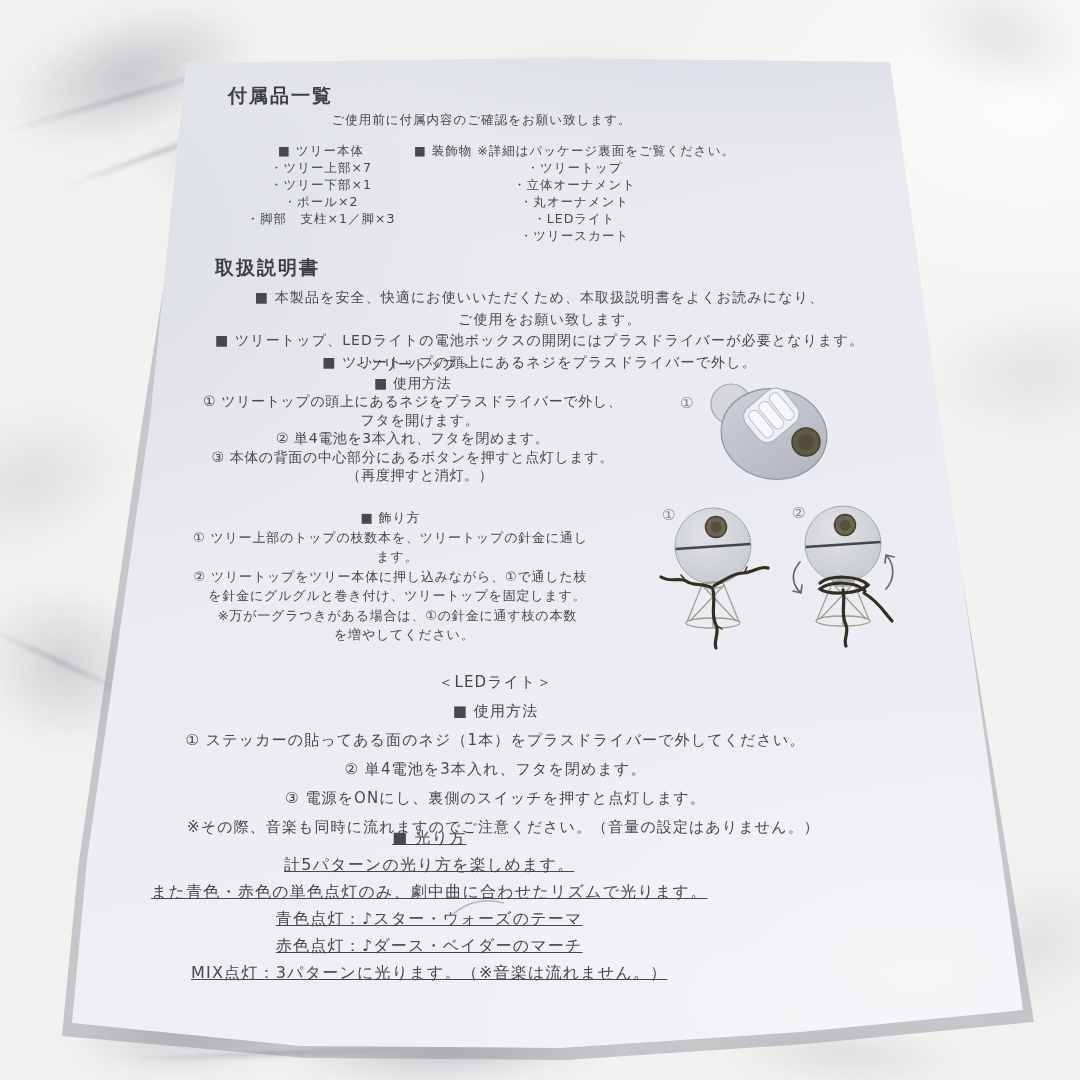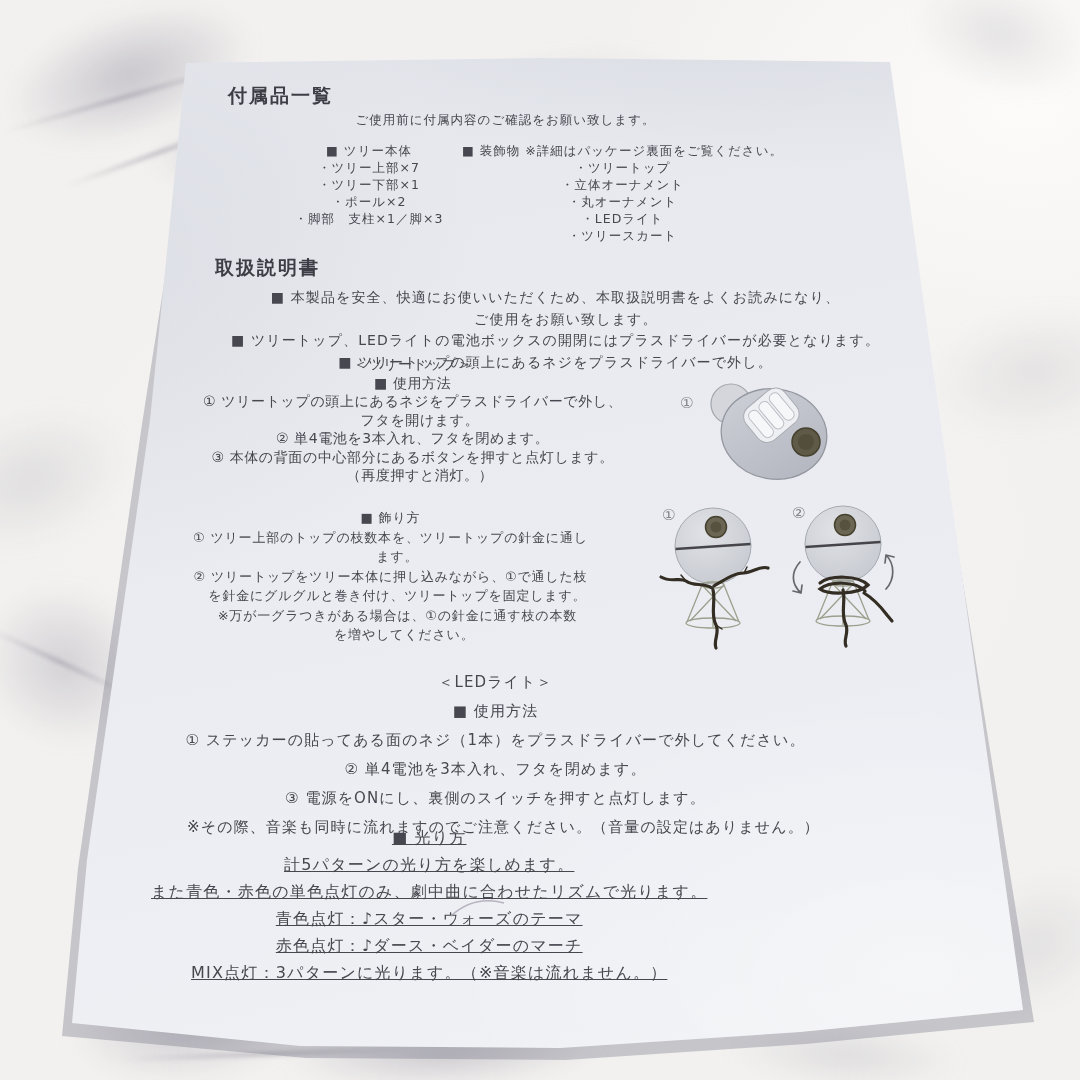--- a/index.html
+++ b/index.html
@@ -54,24 +54,24 @@
       radial-gradient(900px 260px at 70% 0%, rgba(148,153,170,.16), rgba(148,153,170,0) 65%),
       radial-gradient(600px 500px at 8% 25%, rgba(140,145,162,.12), rgba(140,145,162,0) 65%),
       radial-gradient(700px 400px at 85% 90%, rgba(255,255,255,.35), rgba(255,255,255,0) 70%);}
 
   
   .sec{position:absolute;color:#47474f;}
   .line{white-space:pre;text-align:center;}
   .h1{font-weight:bold;color:#3d3d45;font-size:19px;line-height:23px;letter-spacing:2px;}
   .s1{left:228px;top:84px;font-size:12.5px;line-height:17px;letter-spacing:1px;}
   .s1 .sub{margin-top:4px;}
-  .s1 .cols{display:flex;margin-top:14px;margin-left:48px;}
+  .s1 .cols{display:flex;margin-top:14px;}
   .s1 .colL{width:186px;}
   .s2{left:215px;top:256px;font-size:14px;line-height:21.5px;letter-spacing:1.1px;}
-  .s2 .notes{margin-top:8px;margin-left:16px;}
+  .s2 .notes{margin-top:8px;}
   .s3{left:203px;top:355px;font-size:14px;line-height:18.5px;letter-spacing:0.6px;}
   .s4{left:193px;top:508px;font-size:13px;line-height:19.5px;letter-spacing:0.8px;}
   .s5{left:171px;top:668px;font-size:15px;line-height:29px;letter-spacing:1.1px;}
   .s6{left:151px;top:824px;font-size:16px;line-height:27px;letter-spacing:1.2px;text-decoration:underline;}
 
   .fig{position:absolute;}
   .figA{left:676px;top:378px;}
   .figB{left:656px;top:500px;}
   .figC{left:786px;top:498px;}
   .penmark{left:448px;top:894px;}

